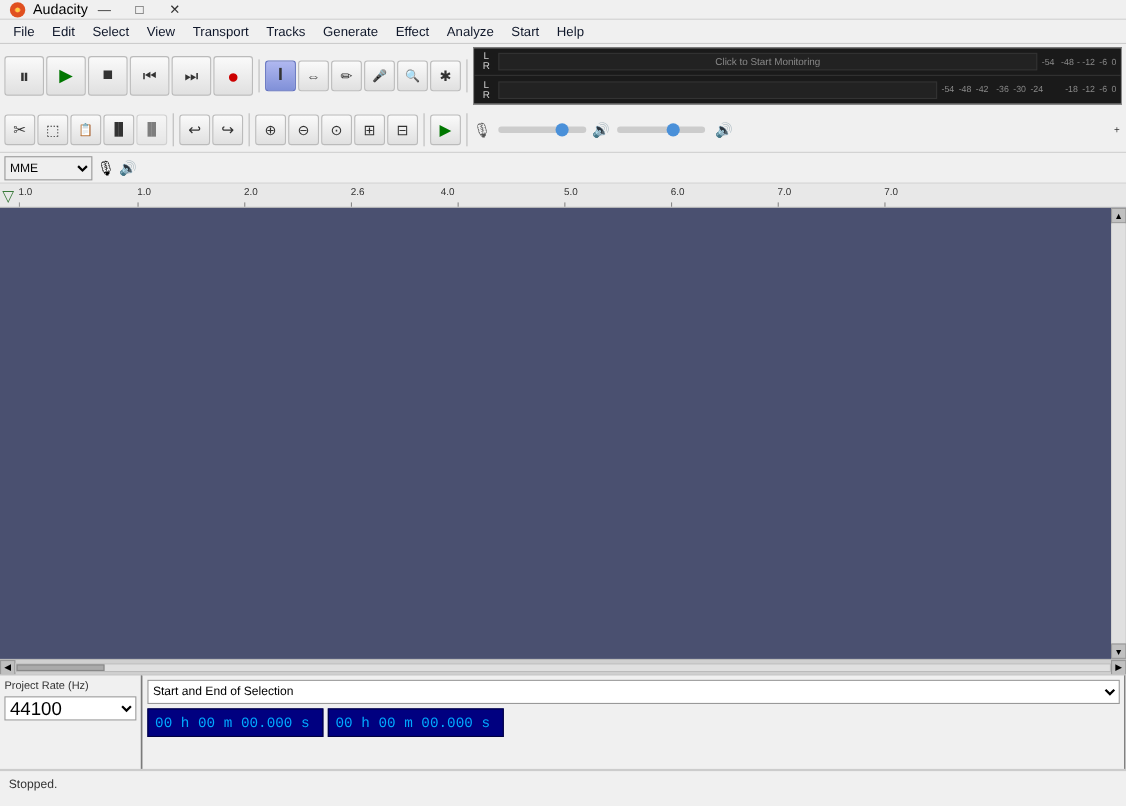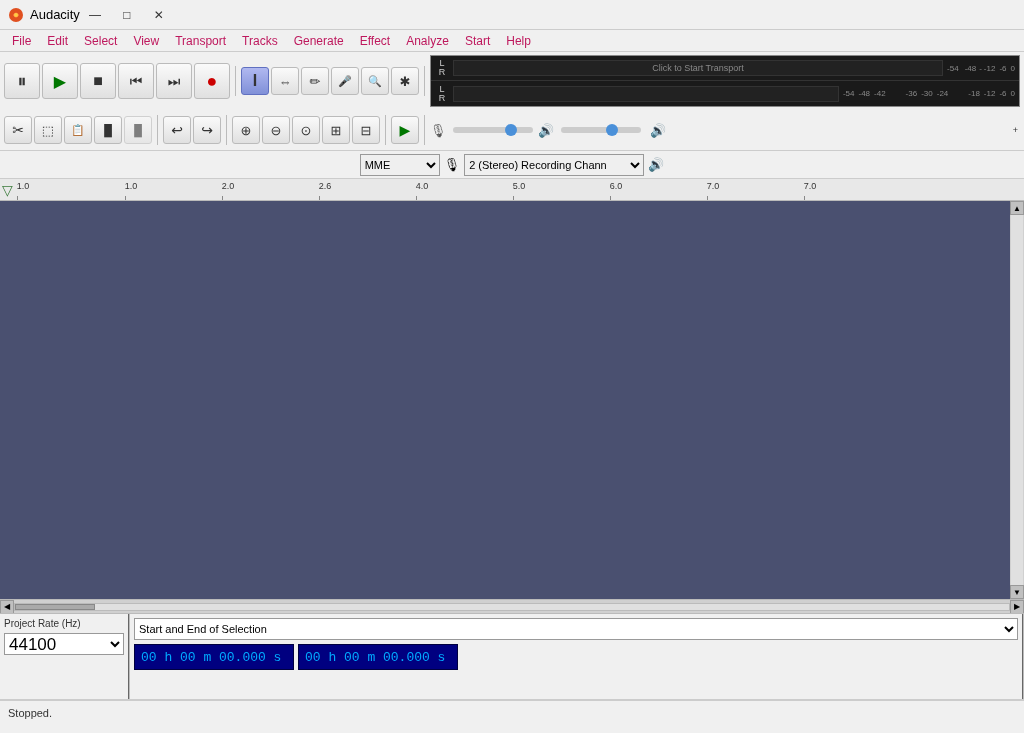--- a/index.html
+++ b/index.html
@@ -10,21 +10,21 @@
       width: 1024px;
       height: 733px;
       overflow: hidden;
       display: flex;
       flex-direction: column;
     }
 
     
     #title-bar {
       background: #f0f0f0;
-      height: 30px;
+      height: 18px;
       display: flex;
       align-items: center;
       padding: 0 8px;
       border-bottom: 1px solid #ccc;
       flex-shrink: 0;
     }
     #title-bar .app-icon {
       width: 16px;
       height: 16px;
       margin-right: 6px;
@@ -57,21 +57,21 @@
       display: flex;
       align-items: center;
       padding: 0 4px;
       border-bottom: 1px solid #ccc;
       flex-shrink: 0;
     }
     .menu-item {
       padding: 2px 8px;
       cursor: pointer;
       font-size: 12px;
-      color: #be185d;
+      color: #0f172a;
       height: 100%;
       display: flex;
       align-items: center;
     }
 
     .tb-btn {
       width: 36px;
       height: 36px;
       border: 1px solid #bbb;
       background: linear-gradient(180deg, #fafafa, #e0e0e0);
@@ -124,21 +124,20 @@
     
     #device-bar {
       display: flex;
       align-items: center;
       padding: 2px 4px;
       background: #f0f0f0;
       border-bottom: 1px solid #ccc;
       gap: 4px;
       height: 28px;
       flex-shrink: 0;
-      justify-content: center;
     }
 
     
     #timeline-ruler {
       height: 22px;
       background: #e8e8e8;
       border-bottom: 1px solid #bbb;
       display: flex;
       align-items: center;
       flex-shrink: 0;
@@ -404,41 +403,41 @@
     <button class="tool-btn" style="font-size:11px;">🔍</button>
     <button class="tool-btn" style="font-size:13px;">✱</button>
 
     <div class="tb-separator"></div>
 
     <div style="display:flex;flex-direction:column;flex:1;height:52px;border:1px solid #888;background:#1a1a1a;overflow:hidden;">
 
       <div style="display:flex;align-items:center;height:26px;border-bottom:1px solid #333;padding:0 4px;">
         <span style="color:#ccc;font-size:9px;width:14px;text-align:center;line-height:1;">L<br>R</span>
         <div style="flex:1;height:16px;background:#222;position:relative;margin-left:4px;border:1px solid #333;">
-          <span style="position:absolute;left:50%;transform:translateX(-50%);top:2px;font-size:9px;color:#888;white-space:nowrap;">Click to Start Transport</span>
+          <span style="position:absolute;left:50%;transform:translateX(-50%);top:2px;font-size:9px;color:#888;white-space:nowrap;">Click to Start Monitoring</span>
         </div>
 
         <div style="display:flex;align-items:center;margin-left:4px;gap:0;">
           <span style="color:#888;font-size:8px;">-54</span>
           <span style="color:#888;font-size:8px;margin-left:6px;">-48</span>
           <span style="color:#888;font-size:8px;margin-left:3px;">-</span>
           <span style="color:#888;font-size:8px;margin-left:2px;">-12</span>
           <span style="color:#888;font-size:8px;margin-left:4px;">-6</span>
           <span style="color:#888;font-size:8px;margin-left:4px;">0</span>
         </div>
       </div>
 
       <div style="display:flex;align-items:center;height:26px;padding:0 4px;">
         <span style="color:#ccc;font-size:9px;width:14px;text-align:center;line-height:1;">L<br>R</span>
         <div style="flex:1;height:16px;background:#222;margin-left:4px;border:1px solid #333;"></div>
         <div style="display:flex;align-items:center;margin-left:4px;gap:0;">
           <span style="color:#888;font-size:8px;">-54</span>
           <span style="color:#888;font-size:8px;margin-left:4px;">-48</span>
           <span style="color:#888;font-size:8px;margin-left:4px;">-42</span>
-          <span style="color:#888;font-size:8px;margin-left:20px;">-36</span>
+          <span style="color:#888;font-size:8px;margin-left:7px;">-36</span>
           <span style="color:#888;font-size:8px;margin-left:4px;">-30</span>
           <span style="color:#888;font-size:8px;margin-left:4px;">-24</span>
           <span style="color:#888;font-size:8px;margin-left:20px;">-18</span>
           <span style="color:#888;font-size:8px;margin-left:4px;">-12</span>
           <span style="color:#888;font-size:8px;margin-left:4px;">-6</span>
           <span style="color:#888;font-size:8px;margin-left:4px;">0</span>
         </div>
       </div>
     </div>
   </div>
@@ -484,43 +483,40 @@
 
     <span style="font-size:9px;color:#333;margin-right:2px;">+</span>
   </div>
 </div>
 
 <div id="device-bar">
   <select style="width:80px;height:22px;font-size:11px;border:1px solid #999;">
     <option>MME</option>
   </select>
   <span style="font-size:13px;">🎙</span>
-  <select style="width:180px;height:22px;font-size:11px;border:1px solid #999;">
-    <option>2 (Stereo) Recording Chann</option>
-  </select>
   <span style="font-size:13px;">🔊</span>
 </div>
 
 <div id="timeline-ruler">
   <span style="color:#3a7a3a;font-size:14px;padding:0 4px 0 2px;">▽</span>
   <div class="ruler-container">
 
     <span class="ruler-num" style="left:0px;">1.0</span>
     <div class="ruler-tick" style="left:0px;"></div>
 
     <span class="ruler-num" style="left:108px;">1.0</span>
     <div class="ruler-tick" style="left:108px;"></div>
 
     <span class="ruler-num" style="left:205px;">2.0</span>
     <div class="ruler-tick" style="left:205px;"></div>
 
     <span class="ruler-num" style="left:302px;">2.6</span>
     <div class="ruler-tick" style="left:302px;"></div>
 
-    <span class="ruler-num" style="left:399px;">4.0</span>
+    <span class="ruler-num" style="left:384px;">4.0</span>
     <div class="ruler-tick" style="left:399px;"></div>
 
     <span class="ruler-num" style="left:496px;">5.0</span>
     <div class="ruler-tick" style="left:496px;"></div>
 
     <span class="ruler-num" style="left:593px;">6.0</span>
     <div class="ruler-tick" style="left:593px;"></div>
 
     <span class="ruler-num" style="left:690px;">7.0</span>
     <div class="ruler-tick" style="left:690px;"></div>

